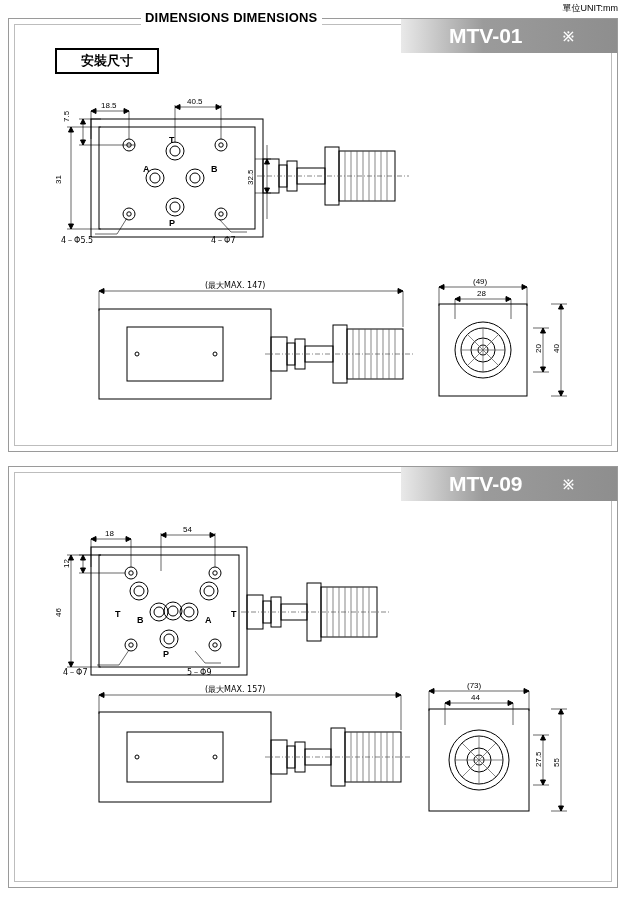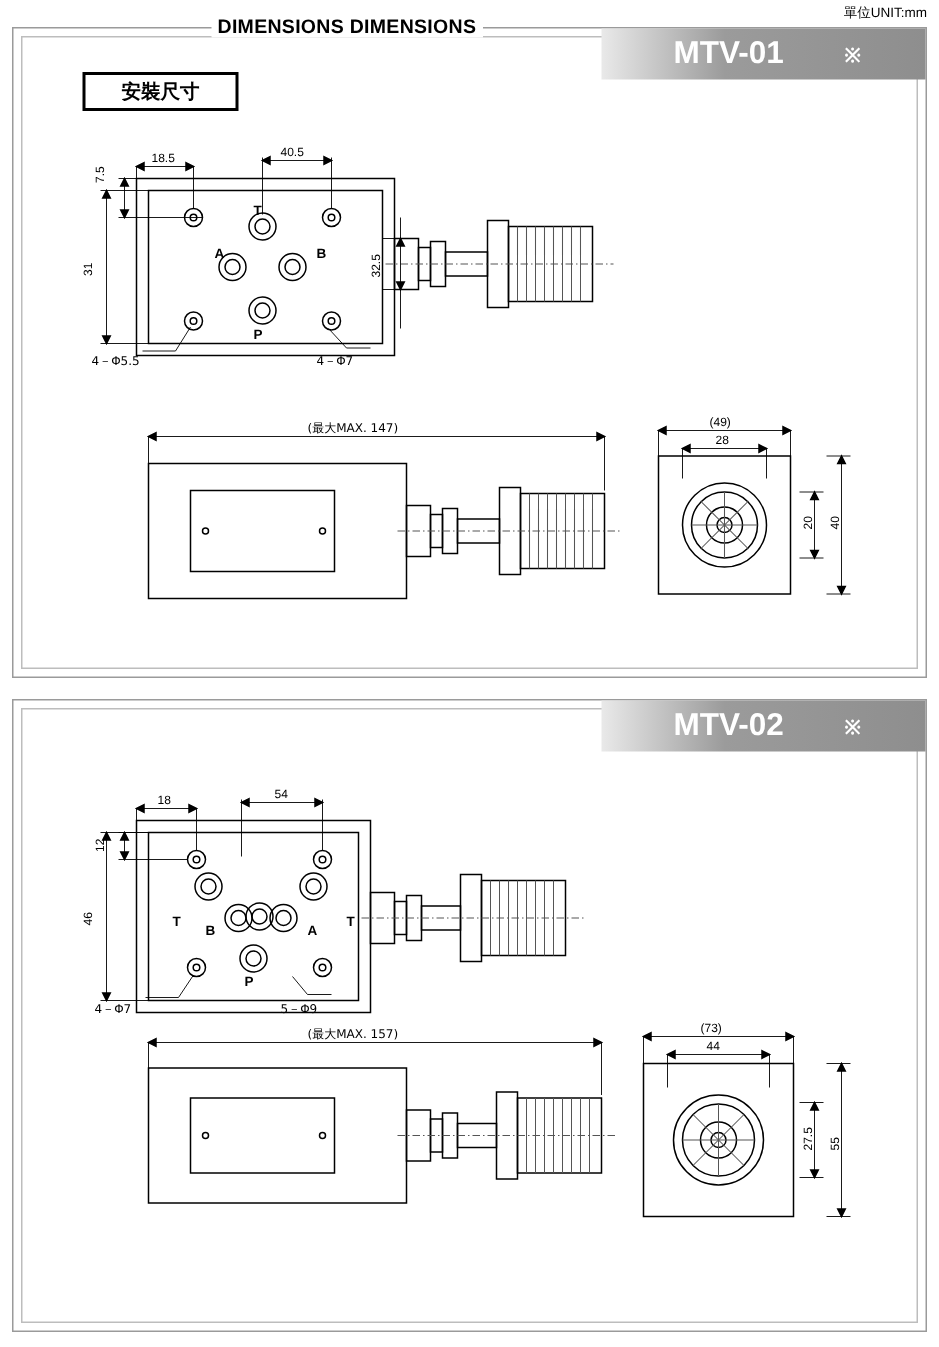--- a/index.html
+++ b/index.html
@@ -201,21 +201,21 @@
     <text class="dim" x="550" y="334" transform="rotate(-90 550 334)">40</text>
   </svg>
 
   <div class="titlebox">安裝尺寸</div>
   <div class="titletext">DIMENSIONS DIMENSIONS</div>
 </div>
 
 <div class="panel" id="panel2">
   <div class="inner"></div>
   <div class="modelbar">
-    <span>MTV-02</span>
+    <span>MTV-09</span>
     <span class="mk" style="left:162px;">※</span>
   </div>
 
   <svg width="610" height="418" viewBox="0 0 610 418">
     <g stroke="#000" fill="none" stroke-width="1">
 
       <rect x="82" y="80" width="156" height="128"></rect>
       <rect x="90" y="88" width="140" height="112"></rect>
       <circle cx="122" cy="106" r="6"></circle>
         <circle cx="122" cy="106" r="2.2"></circle>

